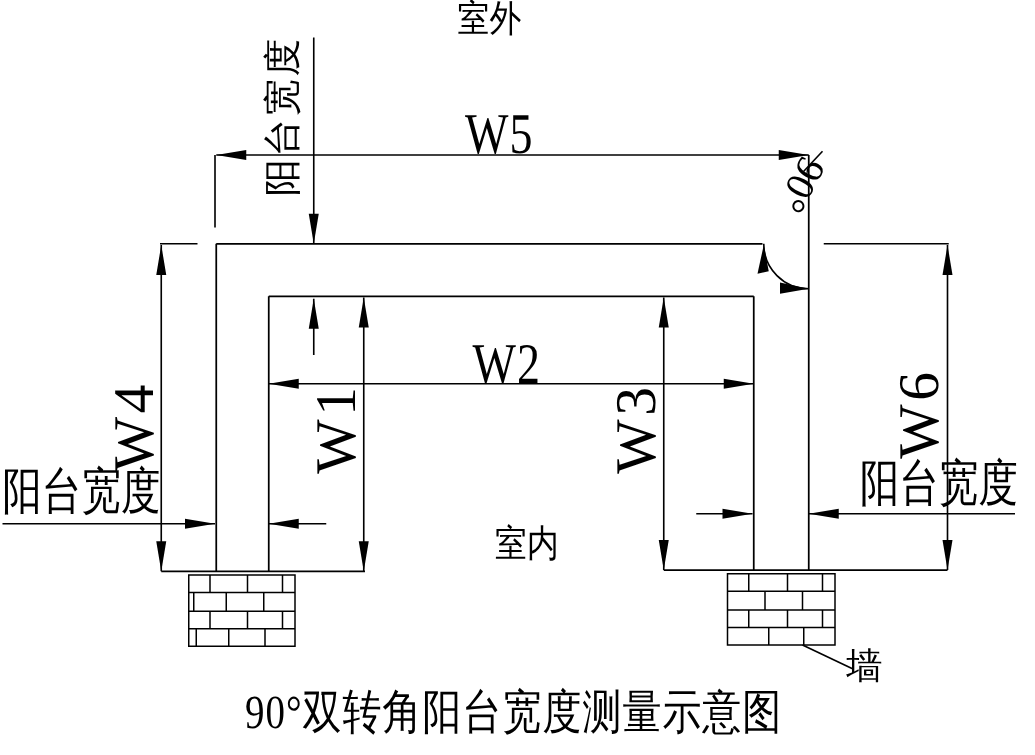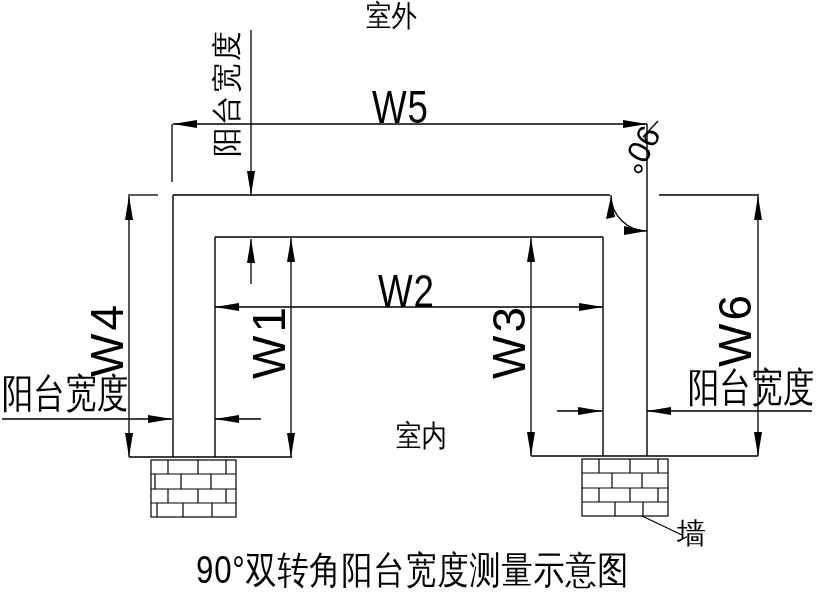--- a/index.html
+++ b/index.html
@@ -1,18 +1,18 @@
 <!DOCTYPE html>
 <html><head>
 <meta charset="utf-8">
 <style>
   html,body{margin:0;padding:0;background:#e8e8e8;}
   .stage{
     position:relative;width:828px;height:604px;background:#ffffff;
-    font-family:Liberation Sans, sans-serif;color:#000;
+    font-family:Liberation Serif, serif;color:#000;
     overflow:hidden;
   }
   .stage svg{position:absolute;left:0;top:0;}
   .lbl{
     position:absolute;line-height:1;white-space:nowrap;color:#000;
     transform-origin:0 0;font-weight:400;
   }
   .cad{letter-spacing:1px;}
   .dim-h{font-size:46px;transform:scaleX(0.8);}
   .dim-v{font-size:46px;letter-spacing:3px;transform:rotate(-90deg);}

